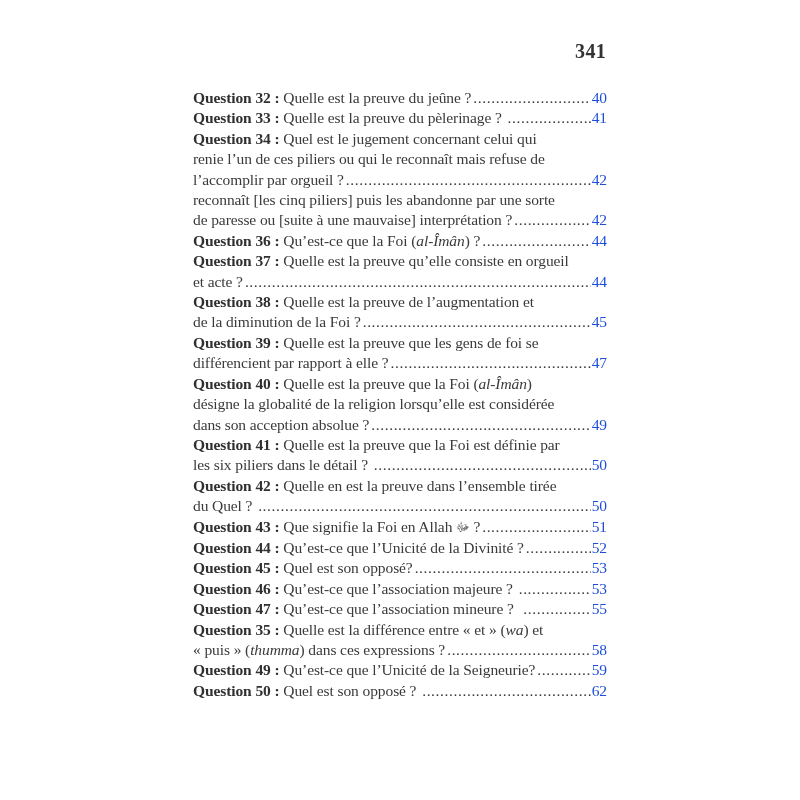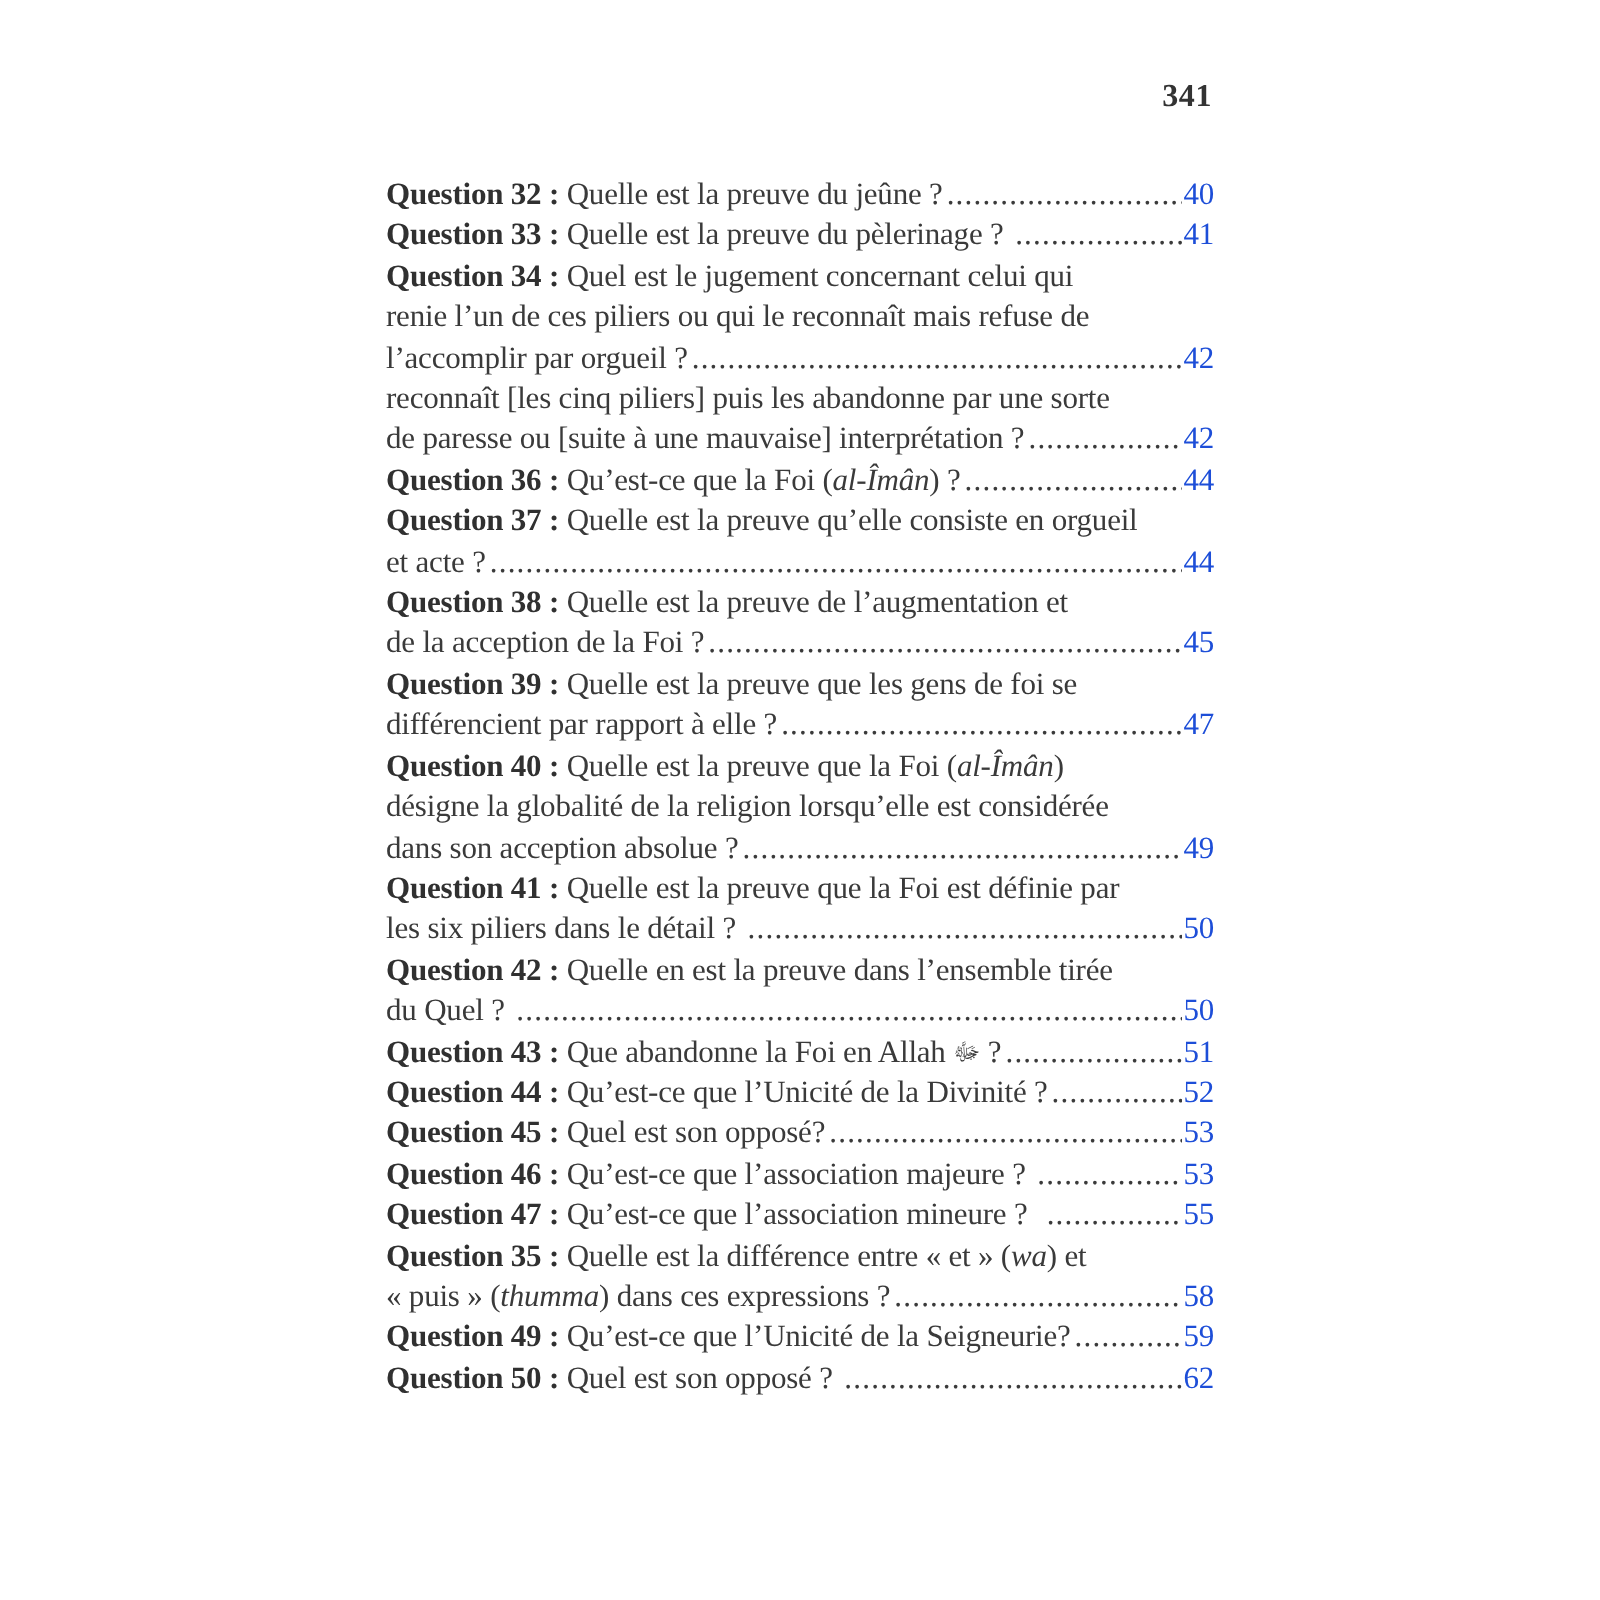--- a/index.html
+++ b/index.html
@@ -13,21 +13,21 @@
     height: 800px;
     background: #ffffff;
     font-family: "Liberation Serif", "DejaVu Serif", serif;
     color: #3a3a3a;
     overflow: hidden;
   }
   .folio {
     position: absolute;
     top: 40px;
     right: 194px;
-    font-size: 16px;
+    font-size: 20px;
     font-weight: bold;
     color: #333333;
     letter-spacing: 0.3px;
   }
   .toc {
     position: absolute;
     left: 193px;
     top: 88px;
     width: 414px;
   }
@@ -71,31 +71,31 @@
       <div class="line"><span class="b">Question 33 :</span><span> Quelle est la preuve du pèlerinage ? </span><span class="leader">........................................................................................................................</span><span class="pg">41</span></div>
       <div class="line"><span class="b">Question 34 :</span><span> Quel est le jugement concernant celui qui</span></div>
       <div class="line"><span>renie l’un de ces piliers ou qui le reconnaît mais refuse de</span></div>
       <div class="line"><span>l’accomplir par orgueil ?</span><span class="leader">........................................................................................................................</span><span class="pg">42</span></div>
       <div class="line"><span>reconnaît [les cinq piliers] puis les abandonne par une sorte</span></div>
       <div class="line"><span>de paresse ou [suite à une mauvaise] interprétation ?</span><span class="leader">........................................................................................................................</span><span class="pg">42</span></div>
       <div class="line"><span class="b">Question 36 :</span><span> Qu’est-ce que la Foi (</span><span class="i">al-Îmân</span><span>) ?</span><span class="leader">........................................................................................................................</span><span class="pg">44</span></div>
       <div class="line"><span class="b">Question 37 :</span><span> Quelle est la preuve qu’elle consiste en orgueil</span></div>
       <div class="line"><span>et acte ?</span><span class="leader">........................................................................................................................</span><span class="pg">44</span></div>
       <div class="line"><span class="b">Question 38 :</span><span> Quelle est la preuve de l’augmentation et</span></div>
-      <div class="line"><span>de la acception de la Foi ?</span><span class="leader">........................................................................................................................</span><span class="pg">45</span></div>
+      <div class="line"><span>de la diminution de la Foi ?</span><span class="leader">........................................................................................................................</span><span class="pg">45</span></div>
       <div class="line"><span class="b">Question 39 :</span><span> Quelle est la preuve que les gens de foi se</span></div>
       <div class="line"><span>différencient par rapport à elle ?</span><span class="leader">........................................................................................................................</span><span class="pg">47</span></div>
       <div class="line"><span class="b">Question 40 :</span><span> Quelle est la preuve que la Foi (</span><span class="i">al-Îmân</span><span>)</span></div>
       <div class="line"><span>désigne la globalité de la religion lorsqu’elle est considérée</span></div>
       <div class="line"><span>dans son acception absolue ?</span><span class="leader">........................................................................................................................</span><span class="pg">49</span></div>
       <div class="line"><span class="b">Question 41 :</span><span> Quelle est la preuve que la Foi est définie par</span></div>
       <div class="line"><span>les six piliers dans le détail ? </span><span class="leader">........................................................................................................................</span><span class="pg">50</span></div>
       <div class="line"><span class="b">Question 42 :</span><span> Quelle en est la preuve dans l’ensemble tirée</span></div>
       <div class="line"><span>du Quel ? </span><span class="leader">........................................................................................................................</span><span class="pg">50</span></div>
-      <div class="line"><span class="b">Question 43 :</span><span> Que abandonne la Foi en Allah </span><span class="sym">ﷻ</span><span> ?</span><span class="leader">........................................................................................................................</span><span class="pg">51</span></div>
+      <div class="line"><span class="b">Question 43 :</span><span> Que signifie la Foi en Allah </span><span class="sym">ﷻ</span><span> ?</span><span class="leader">........................................................................................................................</span><span class="pg">51</span></div>
       <div class="line"><span class="b">Question 44 :</span><span> Qu’est-ce que l’Unicité de la Divinité ?</span><span class="leader">........................................................................................................................</span><span class="pg">52</span></div>
       <div class="line"><span class="b">Question 45 :</span><span> Quel est son opposé?</span><span class="leader">........................................................................................................................</span><span class="pg">53</span></div>
       <div class="line"><span class="b">Question 46 :</span><span> Qu’est-ce que l’association majeure ? </span><span class="leader">........................................................................................................................</span><span class="pg">53</span></div>
       <div class="line"><span class="b">Question 47 :</span><span> Qu’est-ce que l’association mineure ?  </span><span class="leader">........................................................................................................................</span><span class="pg">55</span></div>
       <div class="line"><span class="b">Question 35 :</span><span> Quelle est la différence entre « et » (</span><span class="i">wa</span><span>) et</span></div>
       <div class="line"><span>« puis » (</span><span class="i">thumma</span><span>) dans ces expressions ?</span><span class="leader">........................................................................................................................</span><span class="pg">58</span></div>
       <div class="line"><span class="b">Question 49 :</span><span> Qu’est-ce que l’Unicité de la Seigneurie?</span><span class="leader">........................................................................................................................</span><span class="pg">59</span></div>
       <div class="line"><span class="b">Question 50 :</span><span> Quel est son opposé ? </span><span class="leader">........................................................................................................................</span><span class="pg">62</span></div>
     </div>
 </div>

